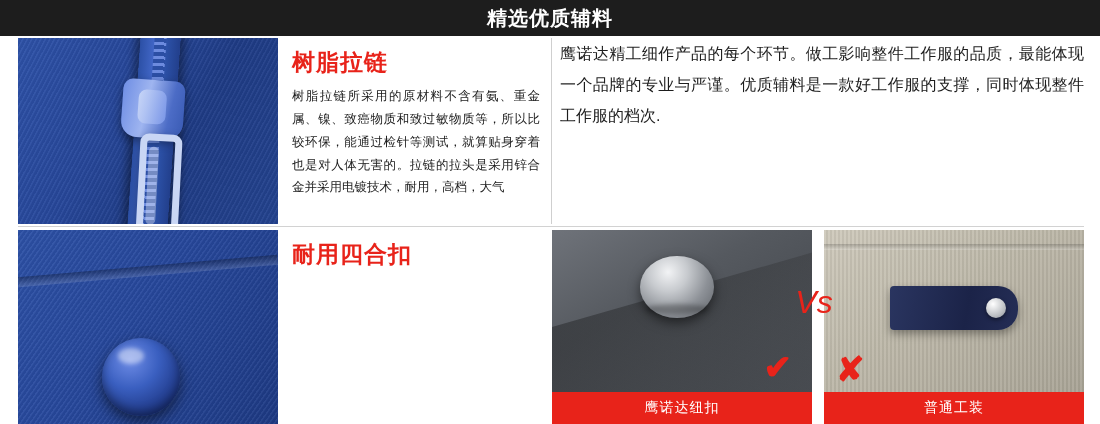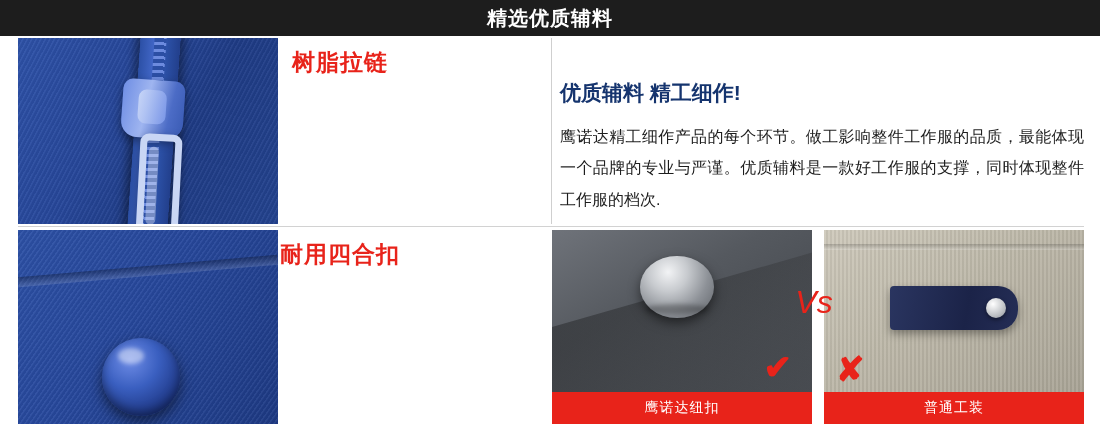--- a/index.html
+++ b/index.html
@@ -225,21 +225,21 @@
     position: absolute;
     left: 16px; top: 10px;
     width: 26px; height: 16px;
     border-radius: 50%;
     background: rgba(255,255,255,0.45);
     filter: blur(2px);
   }
 
   .col-text-snap {
     position: absolute;
-    left: 280px; top: 0;
+    left: 292px; top: 0;
     width: 248px;
     height: 194px;
   }
 
   
   .compare {
     position: absolute;
     top: 0;
     width: 260px;
     height: 194px;
@@ -373,26 +373,26 @@
       <div class="zip-tape">
         <div class="zip-teeth"></div>
       </div>
       <div class="zip-slider"></div>
       <div class="zip-pull"></div>
 
     </div>
 
     <div class="col-text-zipper">
       <div class="heading-red">树脂拉链</div>
+      <p class="body-text">树脂拉链所采用的原材料不含有氨、重金属、镍、致癌物质和致过敏物质等，所以比较环保，能通过检针等测试，就算贴身穿着也是对人体无害的。拉链的拉头是采用锌合金并采用电镀技术，耐用，高档，大气</p>
     </div>
 
     <div class="divider-v" style="left:551px"></div>
 
     <div class="col-intro">
-      <div class="intro-title">优质辅料 精工细作!</div>
       <p class="intro-body">鹰诺达精工细作产品的每个环节。做工影响整件工作服的品质，最能体现一个品牌的专业与严谨。优质辅料是一款好工作服的支撑，同时体现整件工作服的档次.</p>
     </div>
   </div>
 
   <div class="divider-h"></div>
 
   <div class="row-bottom">
 
     <div class="photo-snap">
       <div class="snap-seam"></div>

